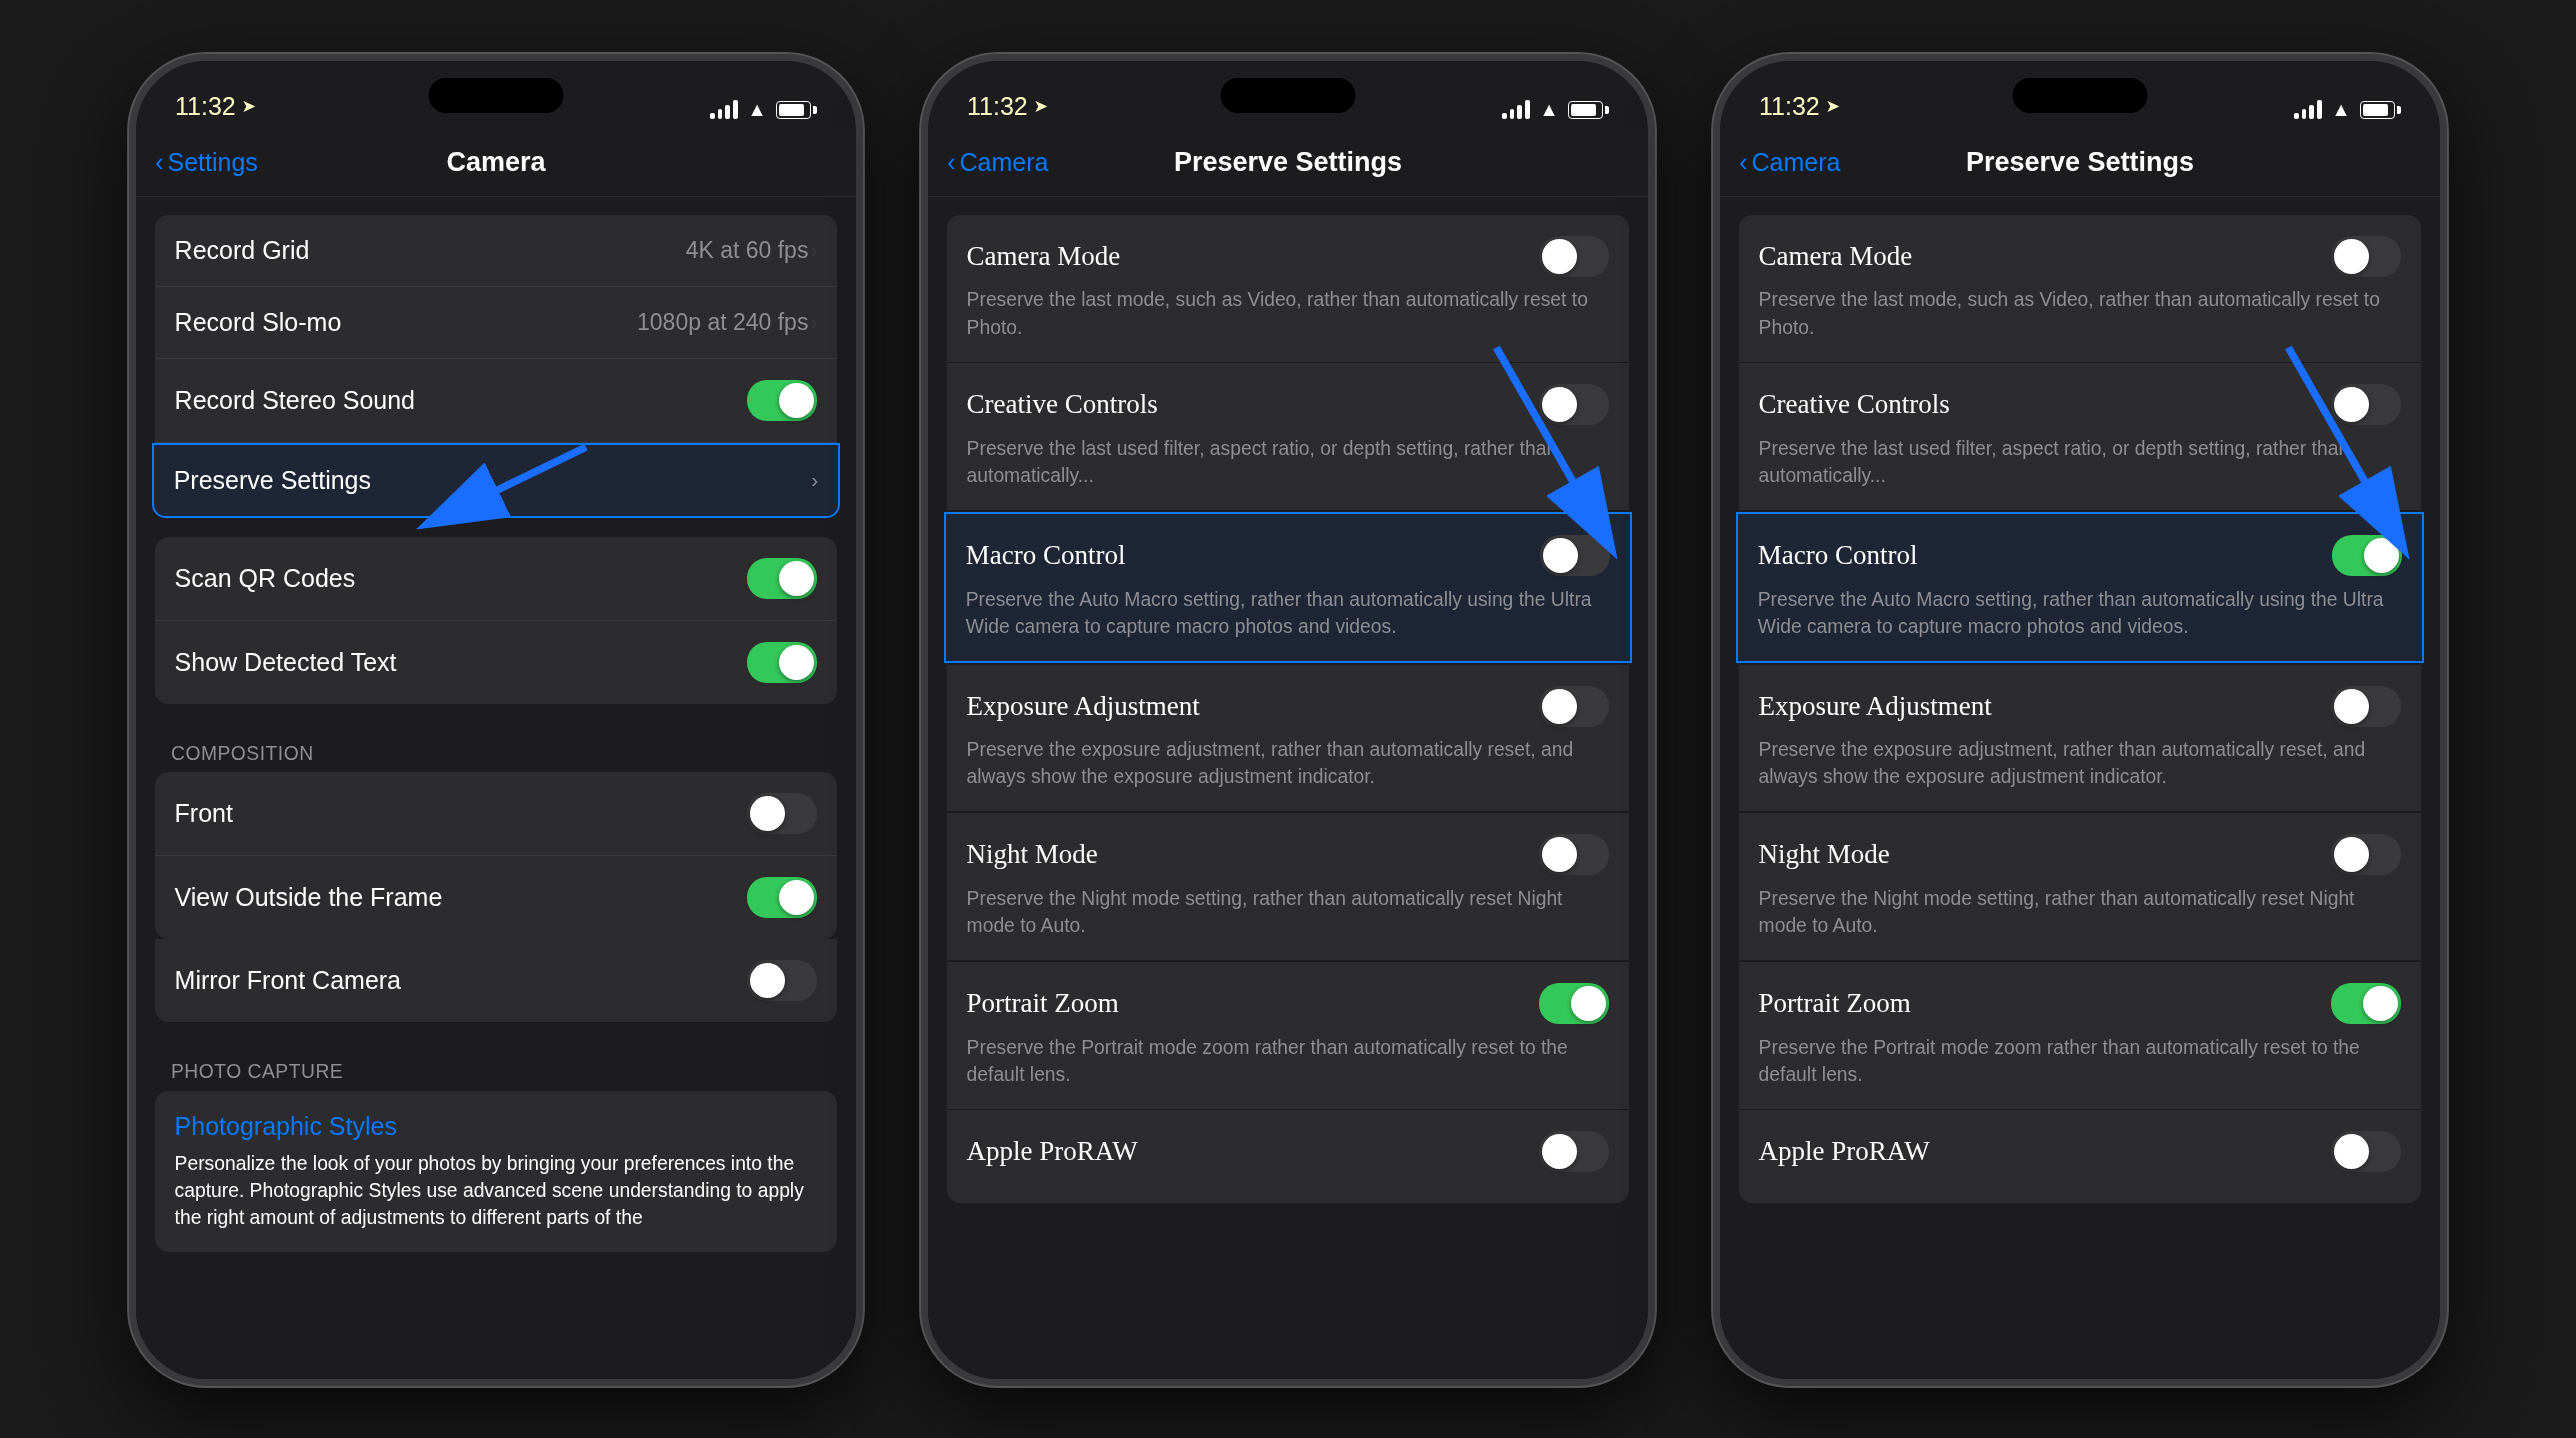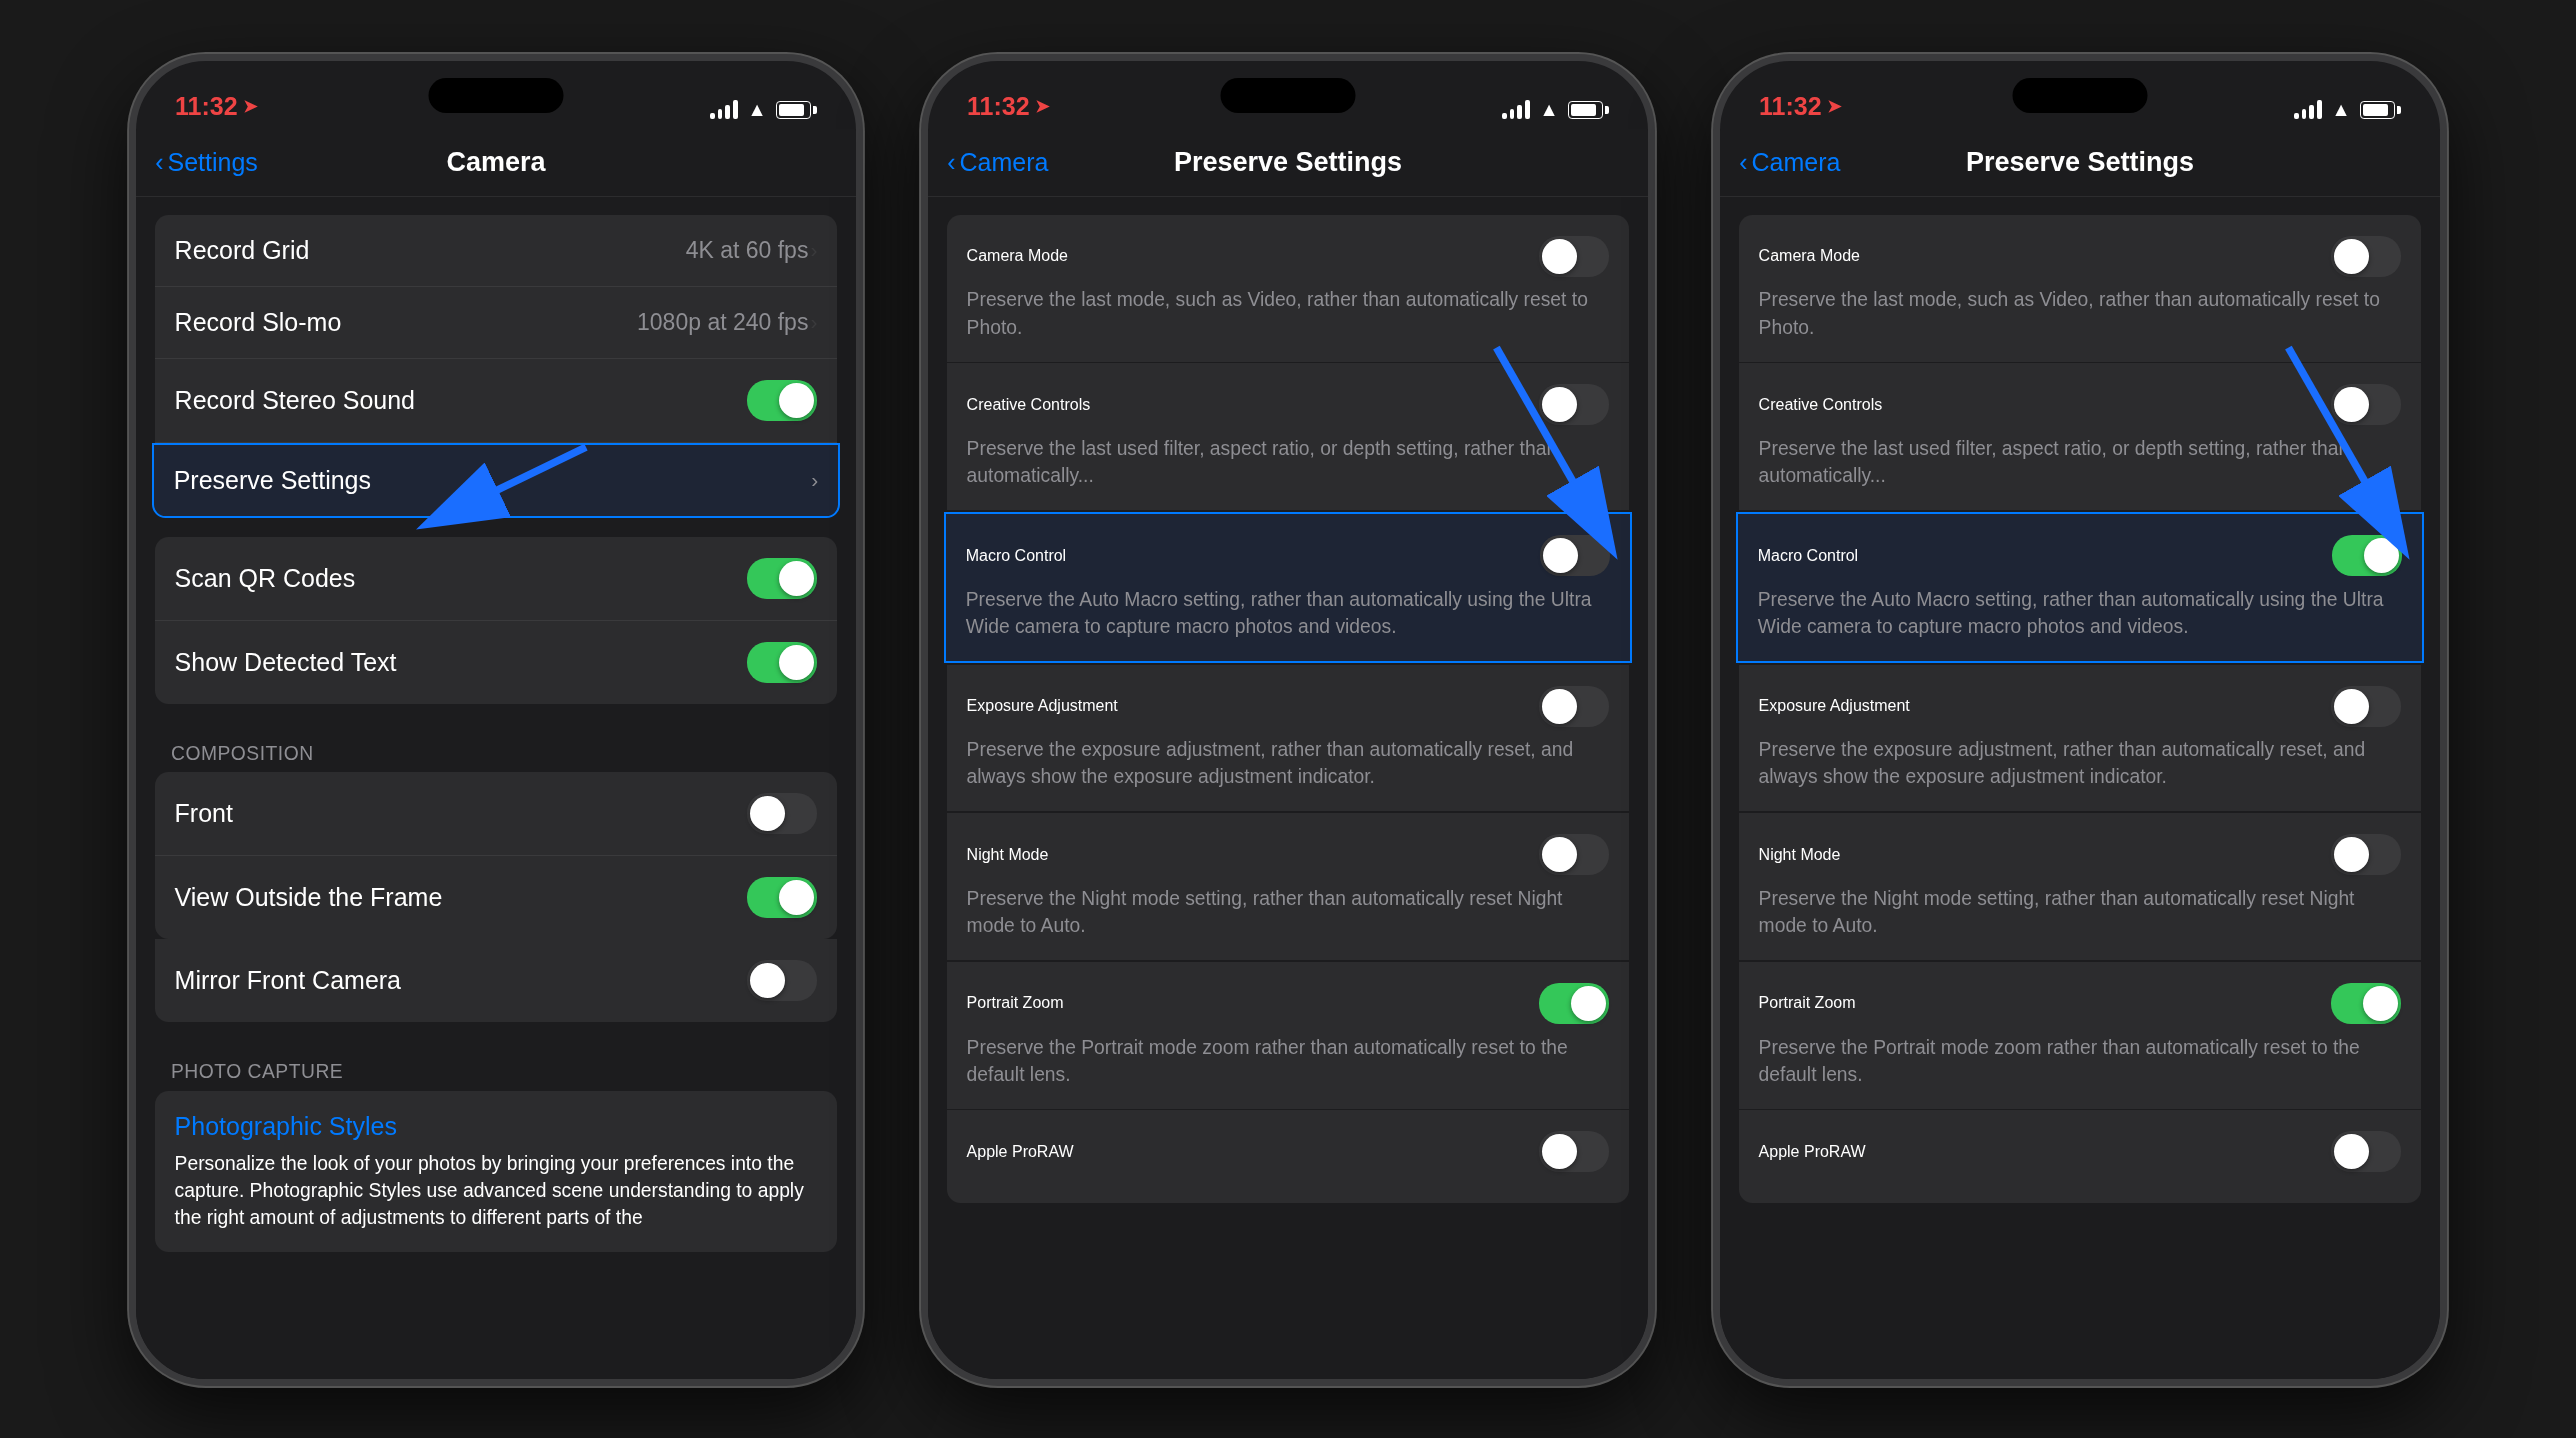--- a/index.html
+++ b/index.html
@@ -53,23 +53,23 @@
       right: 0;
       height: 68px;
       display: flex;
       align-items: flex-end;
       justify-content: space-between;
       padding: 0 39px 7.7px;
       z-index: 5;
     }
 
     .status-time {
-      color: #ef4444;
+      color: #fef9c3;
       font-size: 25px;
-      font-weight: 700;
+      font-weight: 400;
       display: flex;
       align-items: center;
       gap: 5.8px;
     }
 
     .status-icons {
       display: flex;
       align-items: center;
       gap: 9.7px;
     }
@@ -308,22 +308,23 @@
 
     .preserve-item-top {
       display: flex;
       align-items: center;
       justify-content: space-between;
       margin-bottom: 9.7px;
     }
 
     .preserve-item-title {
       color: #fff;
-      font-size: 16px;
+      font-size: 27px;
       font-weight: 400;
+      font-family: Liberation Serif, serif;
     }
 
     .preserve-item-desc {
       color: #8e8e93;
       font-size: 19.3px;
       line-height: 1.4;
     }
 
     
     .content::-webkit-scrollbar { display: none; }

